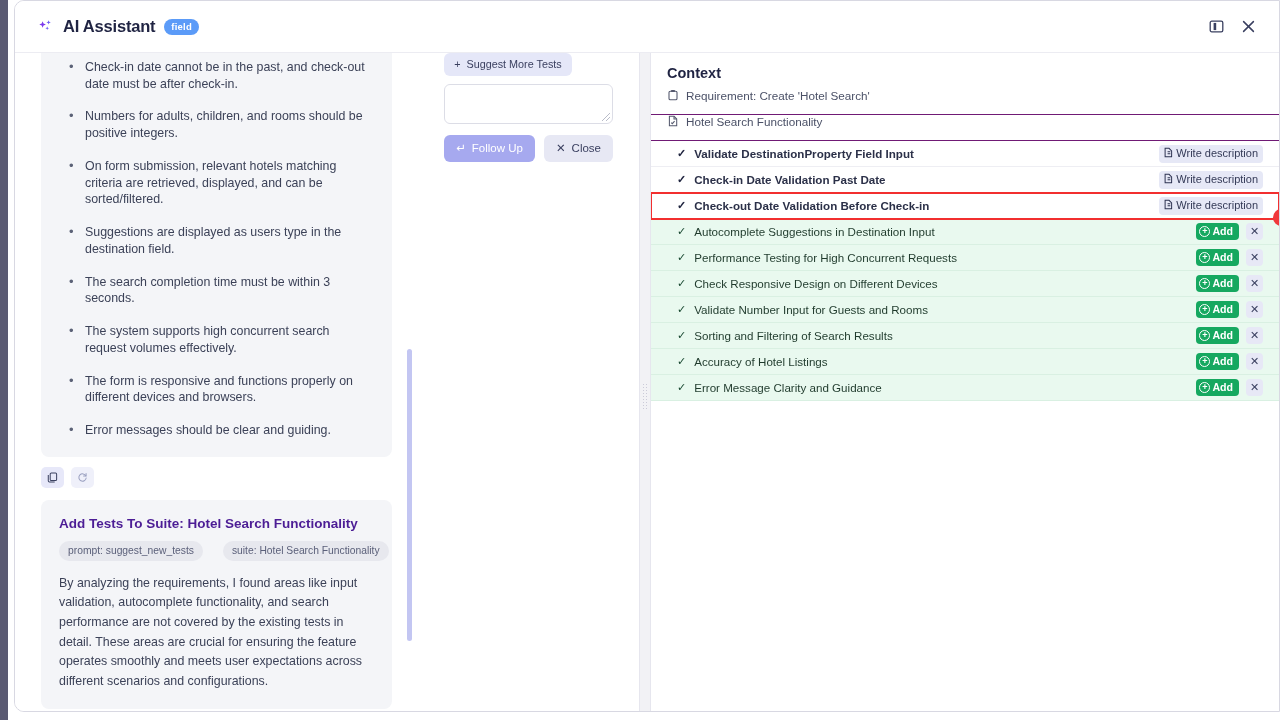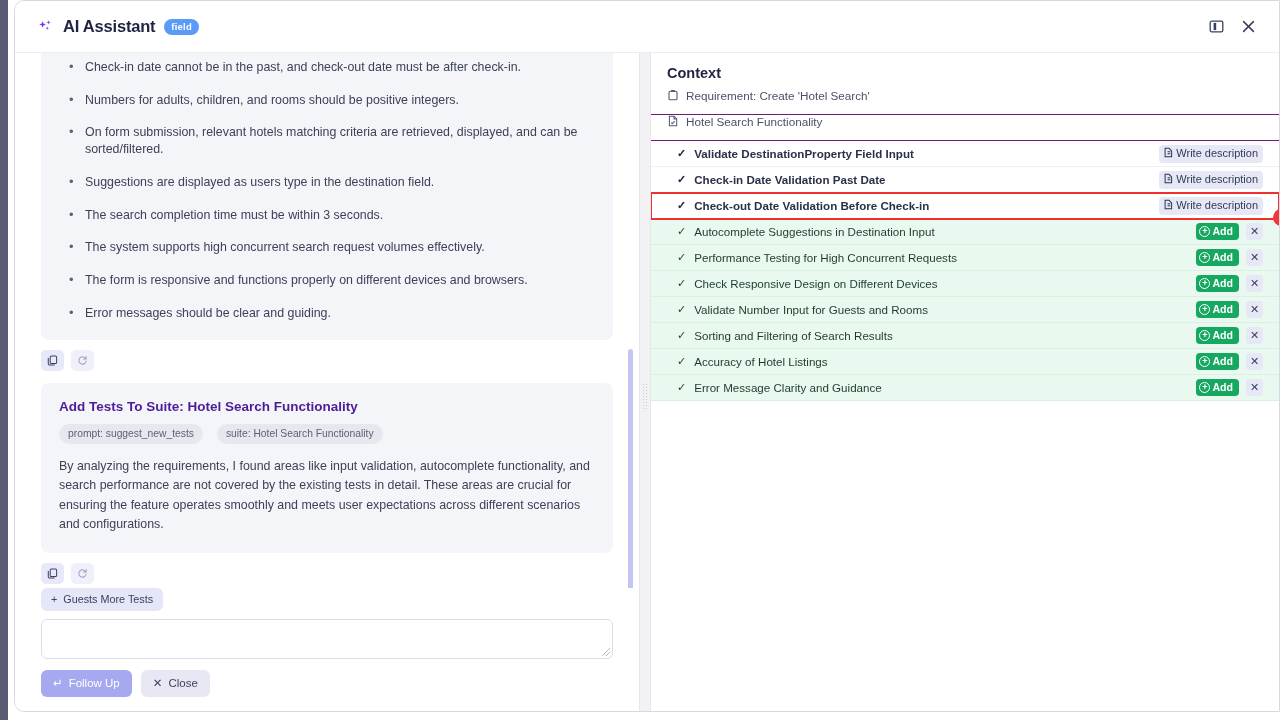--- a/index.html
+++ b/index.html
@@ -61,21 +61,21 @@
 
   
   .body-split {
     position: absolute; left: 0; right: 0; top: 52px; bottom: 0;
     display: flex;
   }
   .left-pane {
     position: relative;
     width: 624px; flex: 0 0 624px;
     background: #ffffff;
-    display: flex; flex-direction: column;
+    display: flex; flex-direction: row;
     overflow: hidden;
   }
   .splitter {
     position: relative;
     width: 12px; flex: 0 0 12px;
     background: #f2f2f5;
     border-left: 1px solid #e6e6ee;
     border-right: 1px solid #e6e6ee;
     cursor: col-resize;
   }
@@ -140,21 +140,21 @@
   .icon-btn.ghost { background: #eff0fa; }
 
   .card2 {
     background: #f4f5f8; border-radius: 8px;
     padding: 16px 18px 18px;
   }
   .card2-title {
     font-size: 13.5px; font-weight: bold; color: #4c1d95;
     margin-bottom: 10px;
   }
-  .chips { display: flex; gap: 14px; margin-bottom: 13px; }
+  .chips { display: flex; gap: 20px; margin-bottom: 13px; }
   .chip {
     background: #e7e8ee; color: #5b607a;
     font-size: 10.3px; padding: 4px 9px 5px; border-radius: 10px;
     white-space: nowrap;
   }
   .card2-body {
     font-size: 12.4px; line-height: 1.58; color: #3c4258;
   }
 
   
@@ -349,21 +349,21 @@
               </svg>
             </span>
           </div>
 
           <div class="scrollbar-track"></div>
         </div>
 
         <div class="left-footer">
           <div class="suggest-btn">
             <span>+</span>
-            <span>Guests More Tests</span>
+            <span>Suggest More Tests</span>
           </div>
           <div class="followup-box">
             <span class="resize-grip"></span>
           </div>
           <div class="btn-row">
             <div class="btn btn-primary">
               <span>↵</span>
               <span>Follow Up</span>
             </div>
             <div class="btn btn-secondary">

